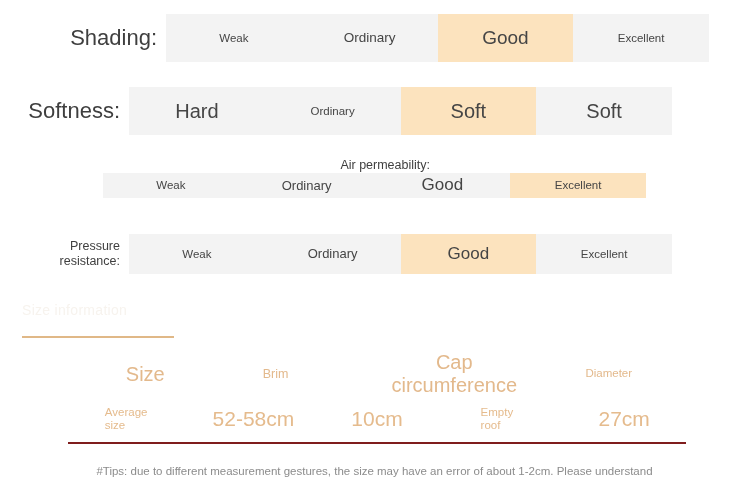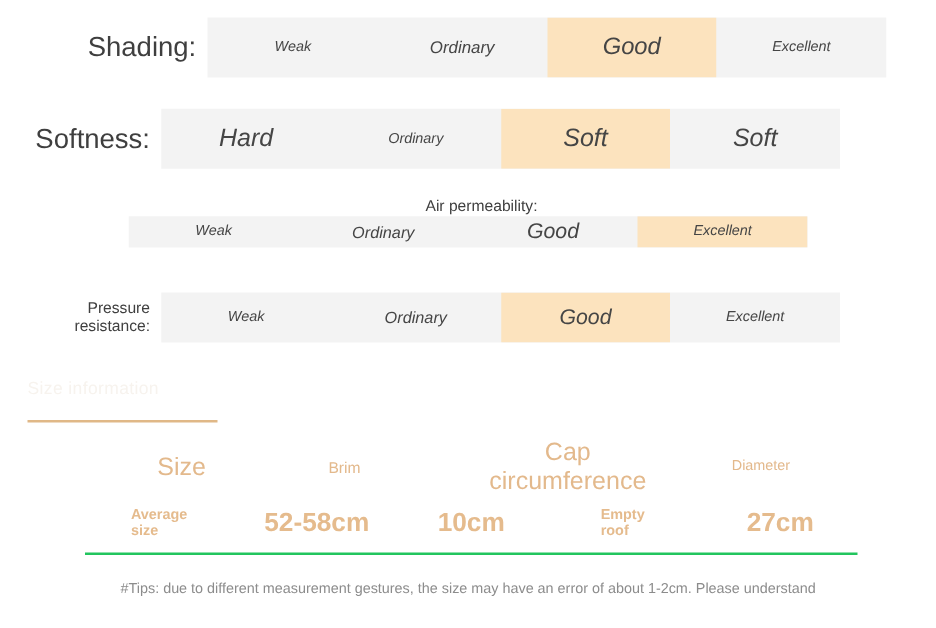--- a/index.html
+++ b/index.html
@@ -47,26 +47,25 @@
     display: flex;
     background: #f3f3f3;
     overflow: hidden;
   }
 
   .rating-cell {
     flex: 1 1 0;
     display: flex;
     align-items: center;
     justify-content: center;
-    text-align: right;
+    text-align: center;
     color: #454545;
     box-sizing: border-box;
     padding: 0 2px;
     line-height: 1.05;
-    font-style: italic;
   }
 
   .rating-cell.is-active {
     background: #fce3be;
   }
 
   
   #row-shading        { top: 14px;  height: 48px; padding-left: 37px; }
   #row-softness       { top: 87px;  height: 48px; }
   #row-air            { top: 158px; height: 40px; flex-direction: column; }
@@ -147,22 +146,21 @@
     width: 100%;
     align-items: center;
   }
 
   #size-header-row {
     height: 44px;
   }
 
   #size-value-row {
     height: 46px;
-    border-bottom: 2px solid #22c55e;
-    font-weight: bold;
+    border-bottom: 2px solid #7f1d1d;
   }
 
   .size-cell {
     flex: 1 1 0;
     display: flex;
     align-items: center;
     justify-content: center;
     text-align: center;
     box-sizing: border-box;
     padding: 0 4px;

